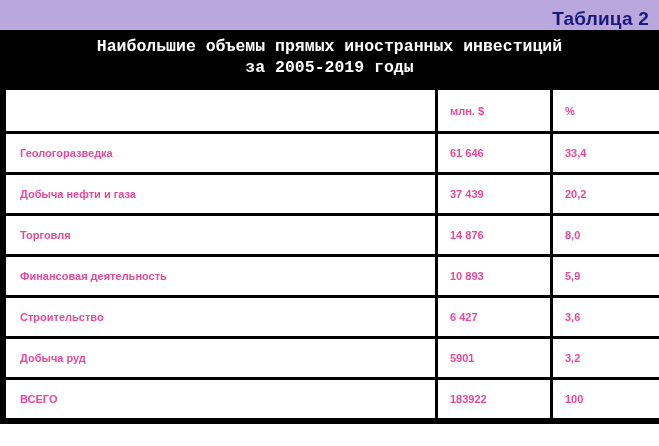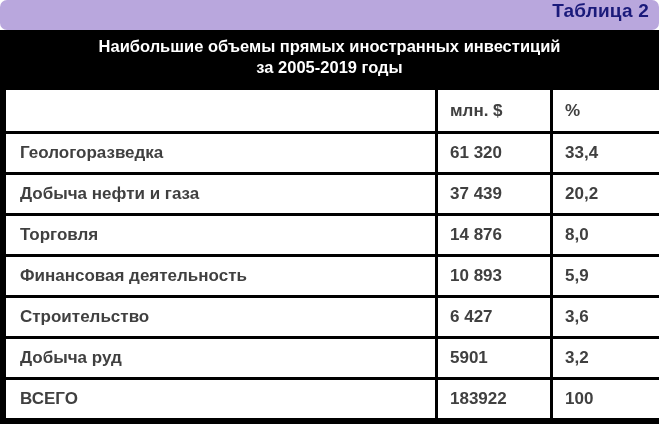--- a/index.html
+++ b/index.html
@@ -18,62 +18,62 @@
     width: 659px;
     height: 446px;
     background: #ffffff;
     box-sizing: border-box;
   }
   
   .banner {
     height: 30px;
     background: #b9a7dd;
     display: flex;
-    align-items: flex-start;
+    align-items: flex-end;
     justify-content: flex-end;
     padding-right: 10px;
     box-sizing: border-box;
-    border-radius: 7px;
   }
   .banner-label {
     color: #1a1a7a;
     font-size: 19px;
     font-weight: bold;
     letter-spacing: 0.2px;
   }
   
   .title-block {
     background: #000000;
     color: #ffffff;
     text-align: center;
     padding: 6px 18px 9px 18px;
     box-sizing: border-box;
+    font-family: Liberation Mono, monospace;
   }
   .title-line {
     font-size: 16.5px;
     font-weight: bold;
     line-height: 1.28;
   }
   
   table.data {
     width: 100%;
     border-collapse: collapse;
     table-layout: fixed;
     background: #ffffff;
   }
   table.data col.c0 { width: 432px; }
   table.data col.c1 { width: 115px; }
   table.data col.c2 { width: 112px; }
 
   table.data td, table.data th {
     border: 3px solid #000000;
     padding: 0 10px;
-    font-size: 17px;
+    font-size: 11px;
     font-weight: bold;
-    color: #404040;
+    color: #ec4899;
     height: 41px;
     vertical-align: middle;
     text-align: left;
     box-sizing: border-box;
     white-space: nowrap;
     overflow: hidden;
   }
   table.data tr.header-row td {
     height: 44px;
   }
@@ -116,21 +116,21 @@
           <col class="c2">
       </colgroup>
       <tbody>
         <tr class="header-row">
           <td class="label empty"></td>
           <td class="num">млн. $</td>
           <td class="num">%</td>
         </tr>
         <tr>
           <td class="label">Геологоразведка</td>
-          <td class="num">61 320</td>
+          <td class="num">61 646</td>
           <td class="num">33,4</td>
         </tr>
         <tr>
           <td class="label">Добыча нефти и газа</td>
           <td class="num">37 439</td>
           <td class="num">20,2</td>
         </tr>
         <tr>
           <td class="label">Торговля</td>
           <td class="num">14 876</td>

